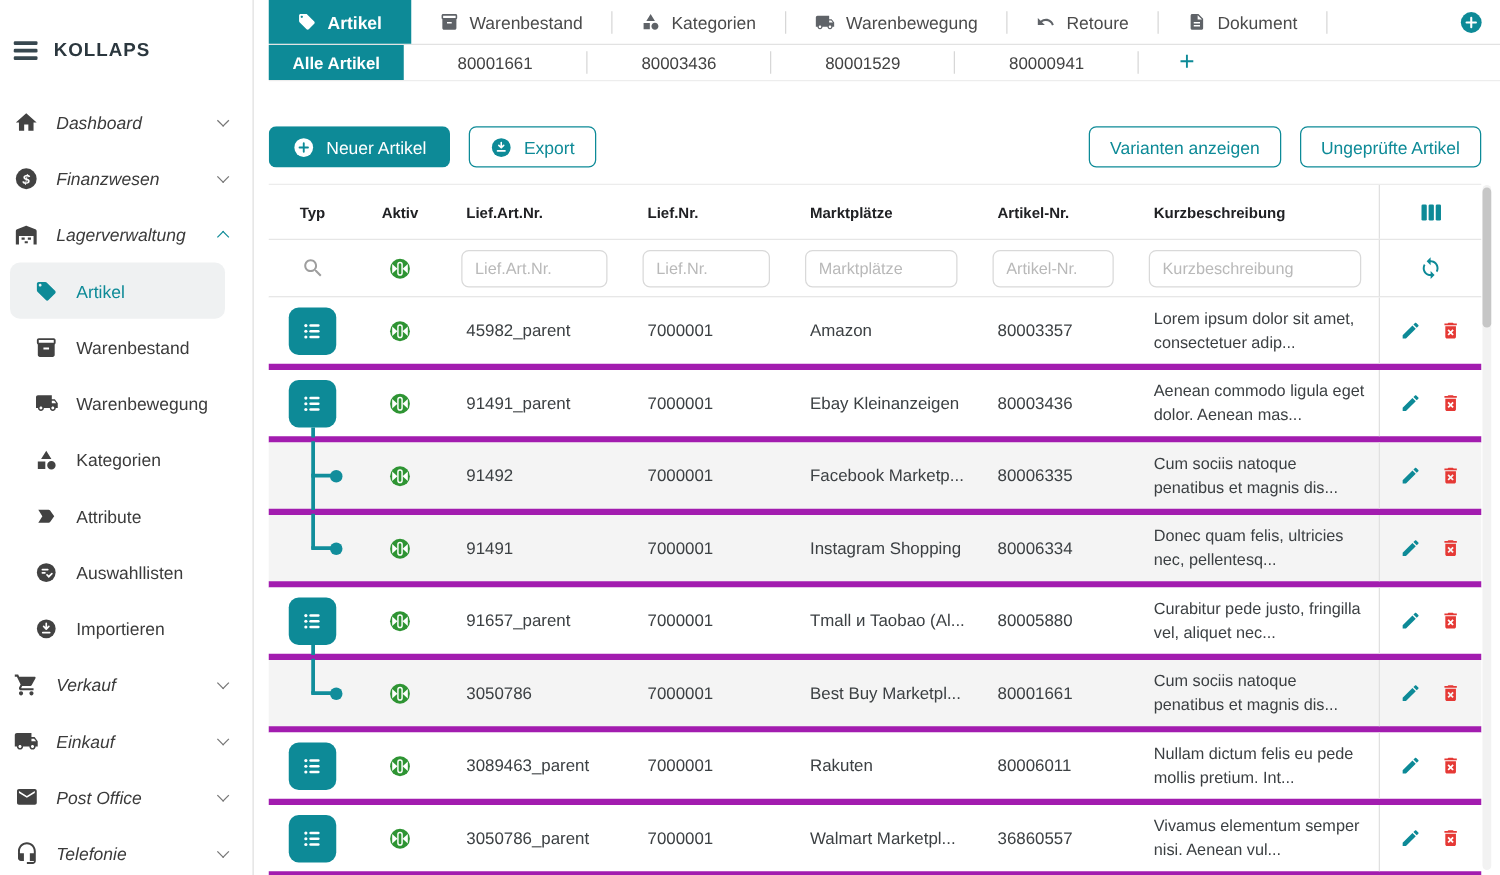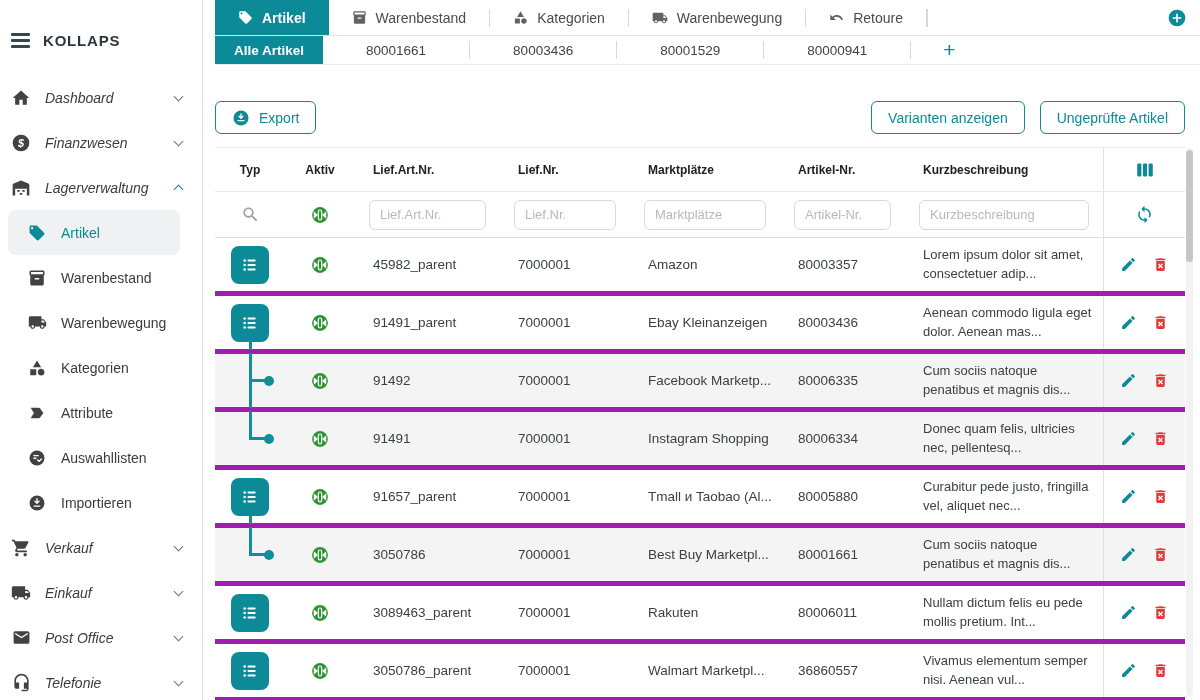--- a/index.html
+++ b/index.html
@@ -277,20 +277,26 @@
       <span>Warenbewegung</span>
     </div>
     <span class="tdiv"></span>
     <div class="tab">
       <svg width="15" height="15" viewBox="0 0 24 24">
           <path d="M12.5 8c-2.65 0-5.05.99-6.9 2.6L2 7v9h9l-3.62-3.62A7.98 7.98 0 0 1 12.5 11c3.54 0 6.55 2.31 7.6 5.5l2.37-.78C21.08 11.03 17.15 8 12.5 8z"></path>
         </svg>
       <span>Retoure</span>
     </div>
     <span class="tdiv"></span>
+    <div class="tab">
+      <svg width="15" height="15" viewBox="0 0 24 24">
+          <path fill-rule="evenodd" d="M14 2H6c-1.1 0-1.99.9-1.99 2L4 20c0 1.1.89 2 1.99 2H18c1.1 0 2-.9 2-2V8l-6-6zm2 16H8v-2h8v2zm0-4H8v-2h8v2zm-3-5V3.5L18.5 9H13z"></path>
+        </svg>
+      <span>Dokument</span>
+    </div>
     <span class="tdiv"></span>
     <span class="tab-add">
       <svg width="20" height="20" viewBox="0 0 24 24">
           <circle cx="12" cy="12" r="10" fill="#0d8a97"></circle>
           <path d="M12 7.5v9M7.5 12h9" stroke="#fff" stroke-width="2" stroke-linecap="round"></path>
         </svg>
     </span>
   </div>
 
   <div class="subtabbar">
@@ -312,20 +318,29 @@
     <div class="subtab">
         <span>80000941</span>
       </div>
     <span class="tdiv"></span>
     <div class="subtab-add">
         <span>+</span>
       </div>
   </div>
 
   <div class="toolbar">
+    <button class="btn btn-primary">
+      <span style="display:flex">
+          <svg width="18" height="18" viewBox="0 0 24 24">
+            <circle cx="12" cy="12" r="10" fill="#fff"></circle>
+            <path d="M12 7.5v9M7.5 12h9" stroke="#0d8a97" stroke-width="2" stroke-linecap="round"></path>
+          </svg>
+        </span>
+      <span>Neuer Artikel</span>
+    </button>
     <button class="btn btn-outline">
       <span style="display:flex">
           <svg width="18" height="18" viewBox="0 0 24 24">
             <circle cx="12" cy="12" r="10" fill="#0d8a97"></circle>
             <path d="M12 6.6v5.2M9.4 9.7l2.6 2.6 2.6-2.6" stroke="#fff" stroke-width="1.7" fill="none" stroke-linecap="round" stroke-linejoin="round"></path>
             <path d="M8 15.6h8" stroke="#fff" stroke-width="1.7" stroke-linecap="round"></path>
           </svg>
         </span>
       <span>Export</span>
     </button>

